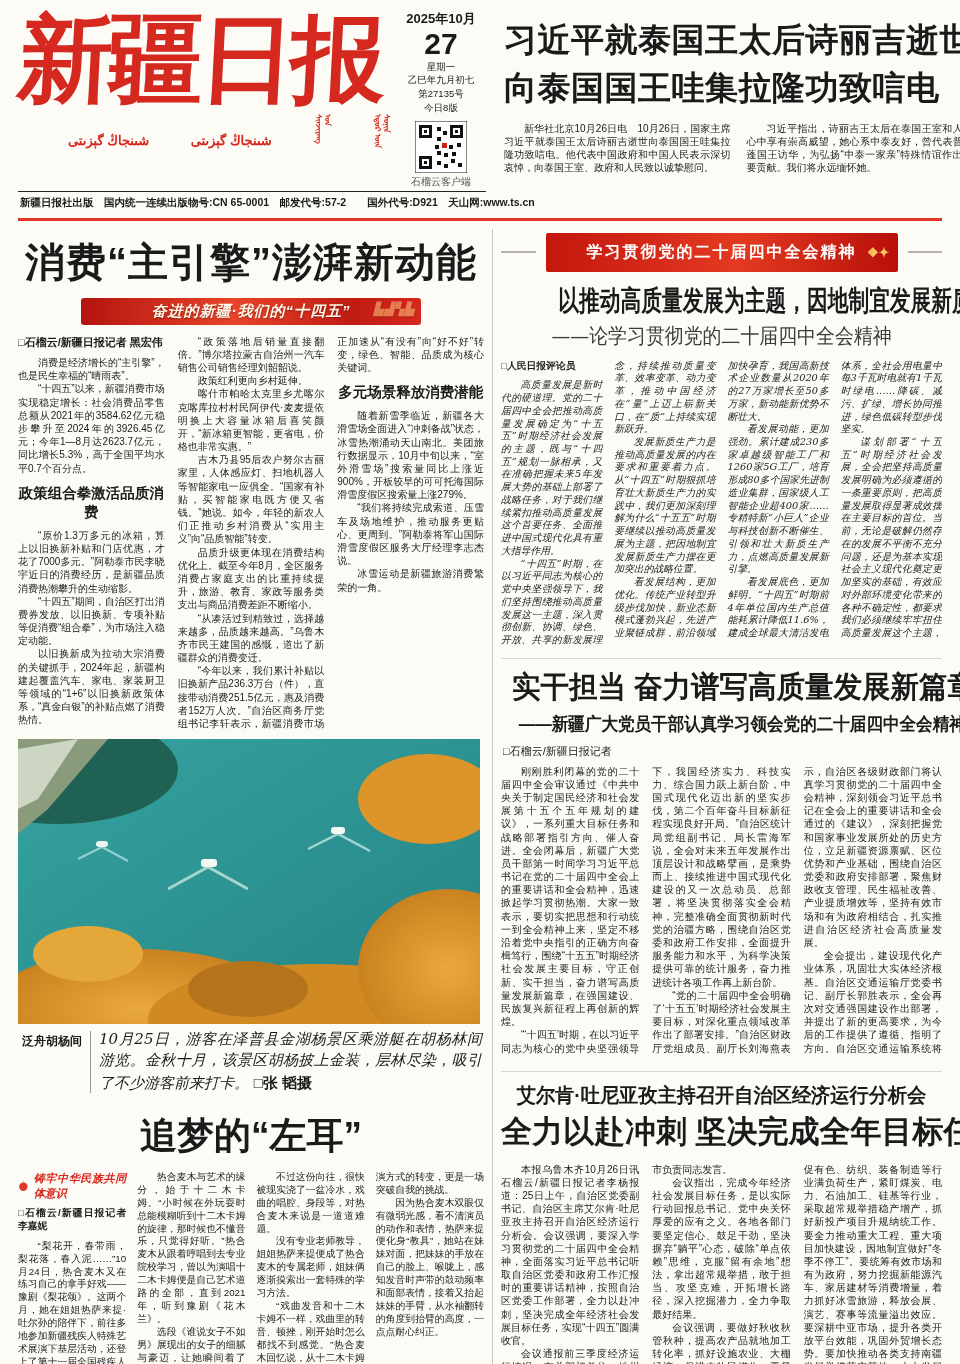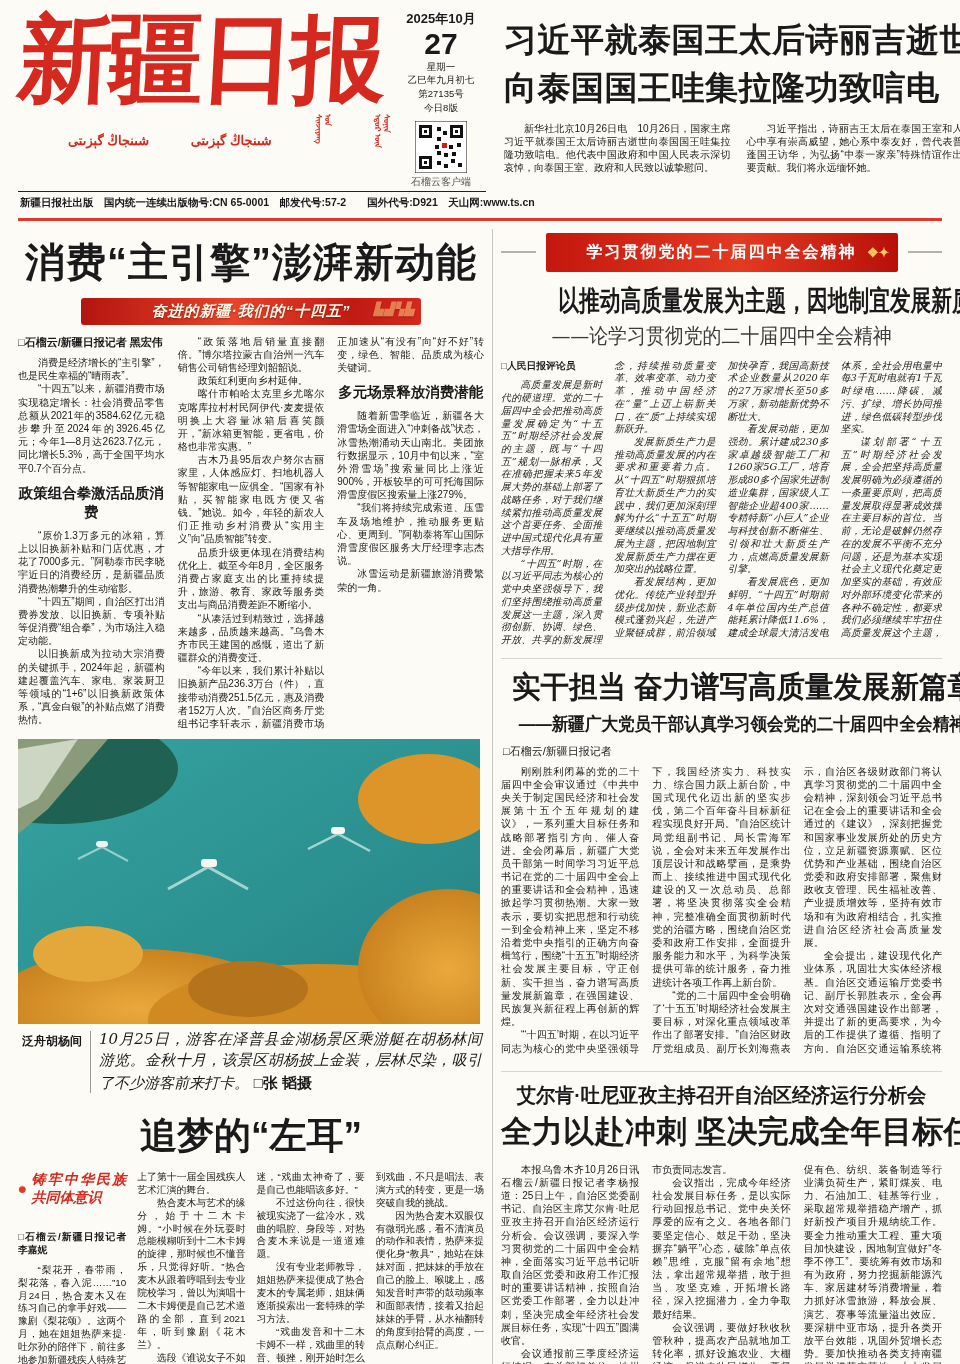--- a/index.html
+++ b/index.html
@@ -67,22 +67,22 @@
   .photo-wrap { margin-top:4px; }
   .photo-frame { width:462px; height:285px; overflow:hidden; background:#2f9d9a; }
   .caption-row { display:flex; align-items:flex-start; padding:5px 2px 2px 2px; }
   .caption-label { font-size:12px; font-weight:900; white-space:nowrap; padding:4px 8px 0 2px; }
   .caption-sep { border-left:1px solid #999; align-self:stretch; margin:2px 8px 2px 0; }
   .caption-text { font-size:15px; line-height:1.45; font-family:"DejaVu Serif", serif;
                   font-style:italic; text-align:justify; flex:1;}
   .caption-credit { white-space:nowrap; font-weight:700; font-style:normal; font-family:"Liberation Sans",sans-serif;}
 
   h2.zuoer-h { font-size:37px; font-weight:900; text-align:center; margin:14px 0 10px 0; }
-  .unity-label { display:flex; align-items:center; gap:5px; font-size:14px; font-weight:900;
-                 color:#d5281e; font-style:italic; margin-bottom:24px; break-inside:avoid;}
+  .unity-label { display:flex; align-items:center; gap:5px; font-size:11px; font-weight:900;
+                 color:#d5281e; font-style:italic; margin-bottom:6px; break-inside:avoid;}
 
   
   .plenum-banner-row { display:flex; align-items:center; margin-top:8px; }
   .dash-rule { flex:1; border-top:2px solid #b5b2aa; }
   .plenum-banner { width:352px; height:39px; margin:0 10px; border-radius:2px;
         background:linear-gradient(90deg,#c4170e,#e33a22 55%,#b81009);
         color:#fff; font-weight:900; font-size:16px; letter-spacing:2px;
         display:flex; align-items:center; justify-content:center; position:relative; }
   .plenum-banner .gold { position:absolute; right:8px; color:#f7c55e; font-size:13px; letter-spacing:0;}
   h1.plenum-h { font-size:28px; font-weight:900; text-align:center; white-space:nowrap;

